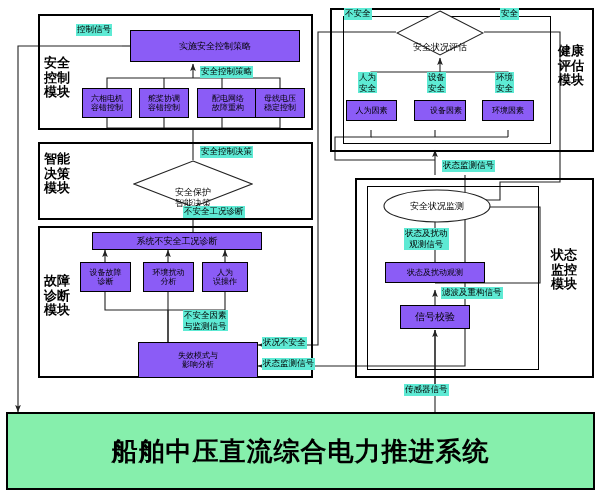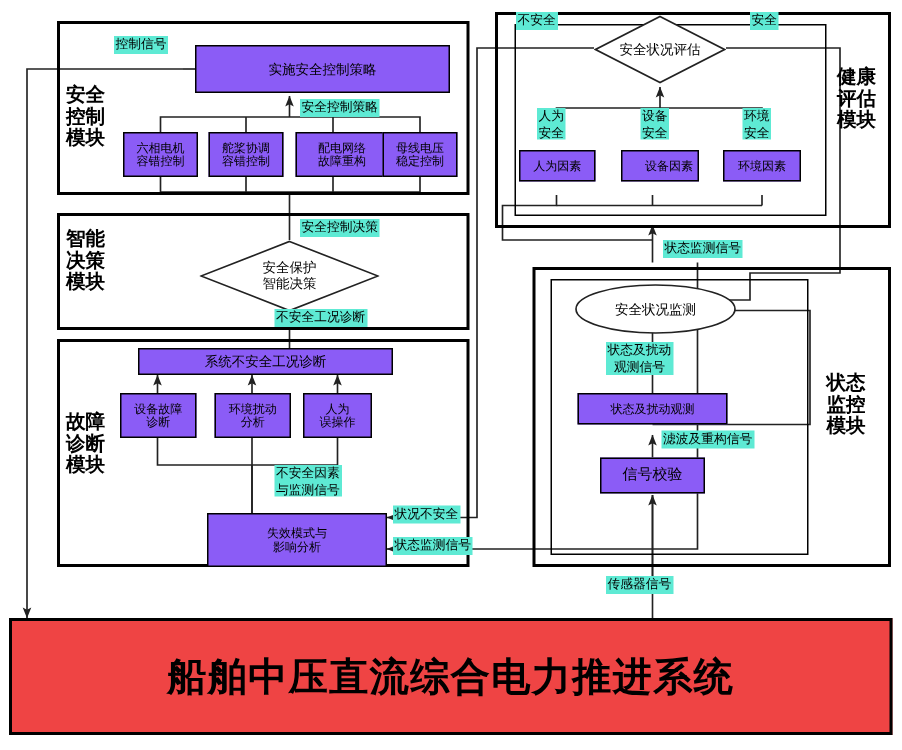--- a/index.html
+++ b/index.html
@@ -7,26 +7,26 @@
   #root{position:relative;width:601px;height:500px;overflow:hidden;background:#fff;}
   #svg-layer{position:absolute;left:0;top:0;width:601px;height:500px;}
   .node{position:absolute;box-sizing:border-box;display:flex;align-items:center;
         justify-content:center;text-align:center;background:#8b5cf6;border:1px solid #000;
         color:#000;line-height:1.15;}
   .node.small{font-size:8px;}
   .node.med{font-size:9px;}
   .mod-label{position:absolute;font-weight:bold;font-size:13px;line-height:1.12;
              color:#000;text-align:left;white-space:pre-line;}
   .edge-label{position:absolute;font-size:8.5px;color:#000;white-space:nowrap;background:#5eead4;padding:0 1px;}
-  .banner{position:absolute;box-sizing:border-box;border:2px solid #000;background:#ef4444;
+  .banner{position:absolute;box-sizing:border-box;border:2px solid #000;background:#86efac;
           display:flex;align-items:center;justify-content:center;}
   .banner-text{font-size:26px;font-weight:bold;letter-spacing:1px;color:#000;}
   .diamond-wrap{position:absolute;}
   .diamond-wrap svg{position:absolute;left:0;top:0;}
-  .diamond-text{position:absolute;left:0;top:0;width:100%;height:100%;display:flex;
+  .diamond-text{position:absolute;left:0;top:14px;width:100%;height:100%;display:flex;
                 flex-direction:column;align-items:center;justify-content:center;
                 font-size:9px;text-align:left;line-height:1.2;color:#000;}
   .ellipse-wrap{position:absolute;}
   .ellipse-wrap svg{position:absolute;left:0;top:0;}
   .ellipse-text{position:absolute;left:0;top:0;width:100%;height:100%;display:flex;
                 align-items:center;justify-content:center;font-size:9px;color:#000;}
   .frame{position:absolute;box-sizing:border-box;border:2px solid #000;background:transparent;}
 </style>
 </head>
 <body>

